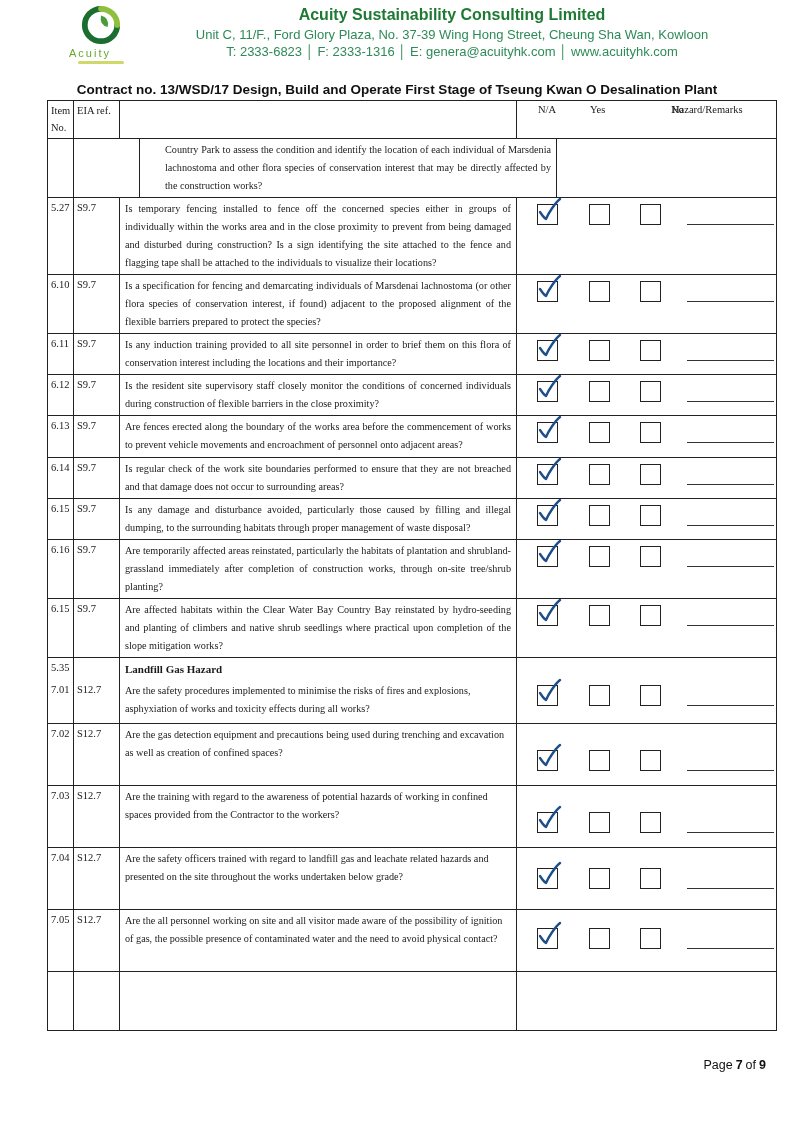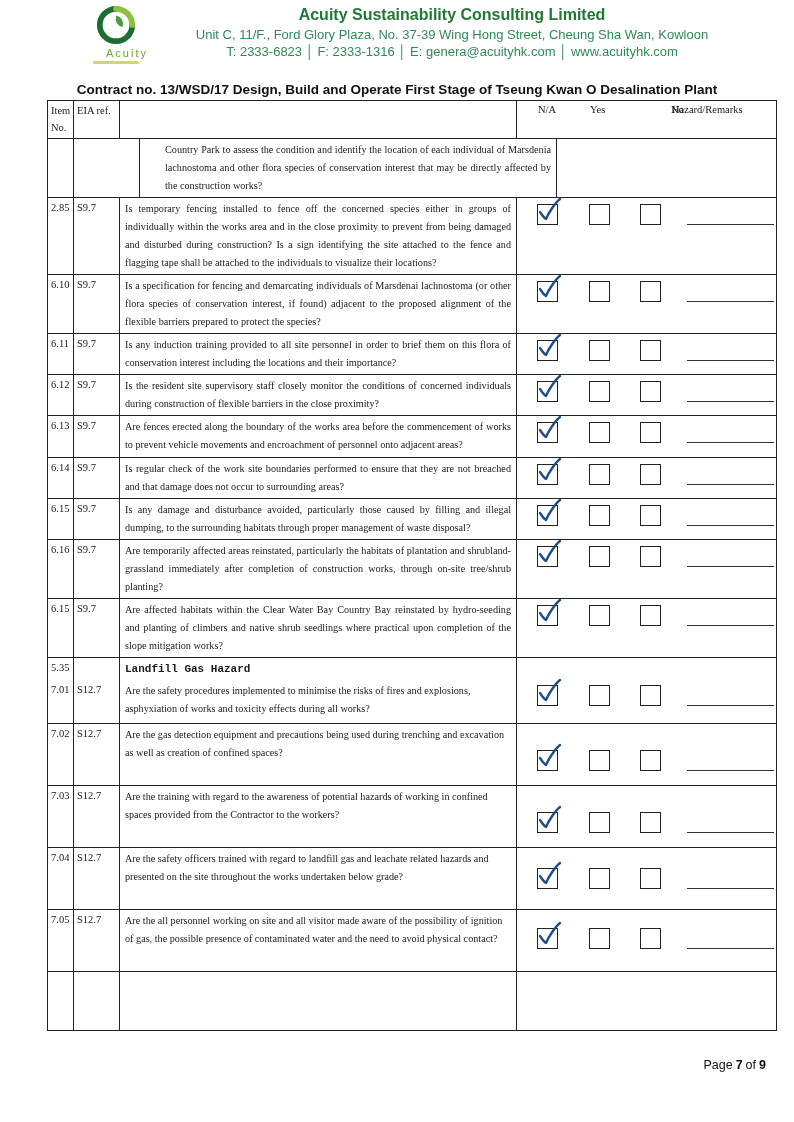--- a/index.html
+++ b/index.html
@@ -8,21 +8,21 @@
     --ink:#1d4e89;
     --line:#222;
   }
   *{box-sizing:border-box;}
   html,body{margin:0;padding:0;}
   body{
     width:794px;height:1122px;position:relative;background:#ffffff;
     font-family:"Liberation Serif", serif;color:#1a1a1a;overflow:hidden;
   }
   
-  .logo{position:absolute;left:84px;top:4px;width:64px;text-align:right;}
+  .logo{position:absolute;left:69px;top:4px;width:64px;text-align:left;}
   .logo svg{display:block;margin:0 auto;}
   .logo-word{font-family:"Liberation Sans", sans-serif;font-size:11px;color:#66a82e;letter-spacing:2px;margin-top:1px;}
   .logo-tagline{height:3px;width:46px;margin:2px auto 0;background:#cfd96a;border-radius:2px;}
   .head-text{position:absolute;left:130px;right:20px;top:6px;text-align:center;font-family:"Liberation Sans", sans-serif;}
   .company{font-size:16px;font-weight:bold;color:var(--brand);}
   .address{font-size:13px;color:var(--addr);margin-top:3px;}
   .contact{font-size:13px;color:var(--addr);margin-top:2px;}
   .title{
     position:absolute;left:28px;right:28px;top:82px;text-align:center;
     font-family:"Liberation Sans", sans-serif;font-weight:bold;font-size:13.5px;color:#111;
@@ -31,21 +31,21 @@
   .table{position:absolute;left:47px;top:100px;width:730px;border:1.2px solid var(--line);background:#fff;}
   .thead,.row{display:grid;grid-template-columns:26px 46px 397px 1fr;}
   .thead{border-bottom:1px solid var(--line);height:38px;}
   .row{border-bottom:1px solid var(--line);position:relative;}
   .row.no-border{border-bottom:none;}
   .cell{padding:1px 3px;}
   .c-item{border-right:1px solid var(--line);font-size:10.5px;line-height:17px;}
   .c-ref{border-right:1px solid var(--line);font-size:10.5px;line-height:17px;}
   .c-q{border-right:1px solid var(--line);font-size:10.2px;line-height:18px;text-align:justify;padding:2px 5px;}
   .c-q.ragged{text-align:left;}
-  .c-q.bold{font-weight:bold;font-size:11px;font-family:Liberation Mono, monospace;}
+  .c-q.bold{font-weight:bold;font-size:11px;}
   .c-ans{position:relative;padding:0;}
   .hcell{position:relative;font-size:10.5px;}
   .hlabel{position:absolute;top:3px;white-space:nowrap;}
   .h-na{left:21px;}
   .h-yes{left:73px;}
   .h-no{left:126px;margin-left:28px;}
   .h-photo{left:155px;}
   .cb{position:absolute;width:21px;height:21px;border:1.3px solid var(--line);background:#fff;}
   .cb-na{left:20px;}
   .cb-yes{left:72px;}
@@ -107,21 +107,21 @@
     <div class="cell c-ref"></div>
     <div class="cell c-q">Country Park to assess the condition and identify the location of each individual of Marsdenia lachnostoma and other flora species of conservation interest that may be directly affected by the construction works?</div>
     <div class="cell c-ans">
       
       
       
       
     </div>
   </div>
         <div class="row" style="min-height: 76px;">
-    <div class="cell c-item">2.85</div>
+    <div class="cell c-item">5.27</div>
     <div class="cell c-ref">S9.7</div>
     <div class="cell c-q">Is temporary fencing installed to fence off the concerned species either in groups of individually within the works area and in the close proximity to prevent from being damaged and disturbed during construction? Is a sign identifying the site attached to the fence and flagging tape shall be attached to the individuals to visualize their locations?</div>
     <div class="cell c-ans">
       <span class="cb cb-na checked" style="top: 6px;">
         <svg class="check" viewBox="0 0 28 27">
                 <path d="M5 15 C7 18 9 21 11 22 C13.5 16 20 6 25 2"></path>
               </svg>
       </span>
       <span class="cb cb-yes" style="top: 6px;">
         

